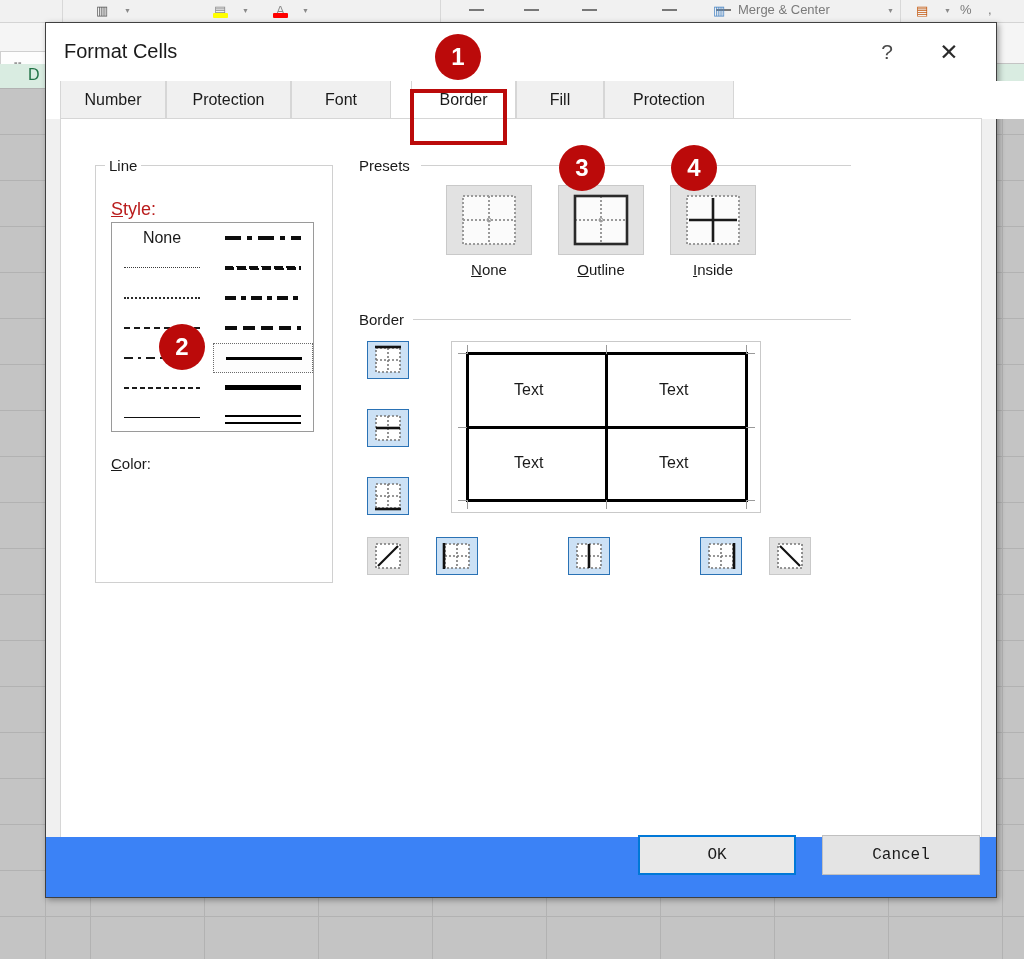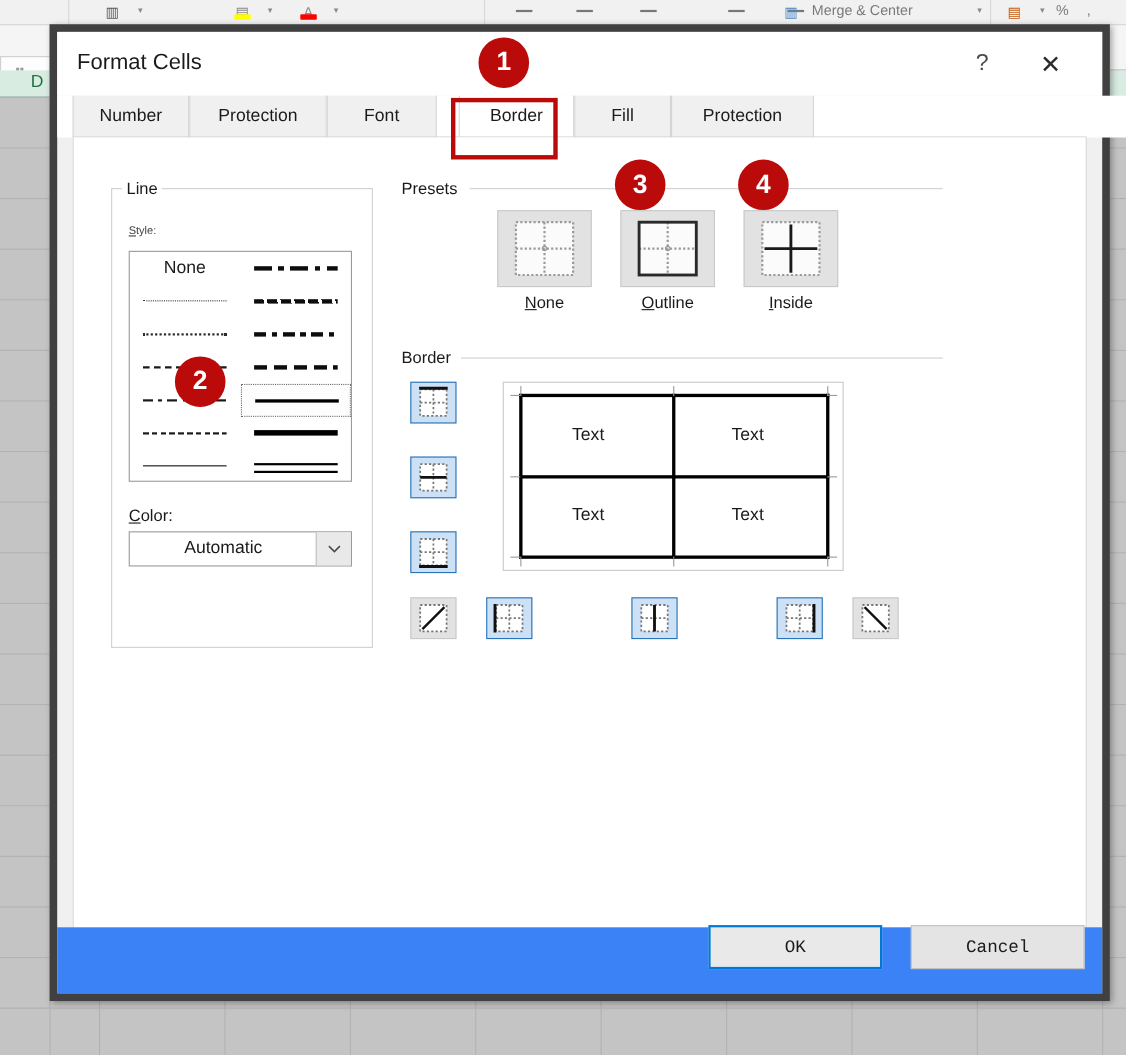--- a/index.html
+++ b/index.html
@@ -26,21 +26,21 @@
 
   #bg-colhdr{position:absolute;left:0;top:64px;width:1024px;height:24px;background:#d9ece1;border-bottom:2px solid #217346;}
   #bg-colhdr .col-letter{position:absolute;top:2px;color:#217346;font-size:16px;}
   #bg-grid{position:absolute;left:0;top:88px;width:1024px;height:871px;background:#c4c4c4;}
   .grid-h{position:absolute;left:0;width:1024px;height:1px;background:#b2b2b2;}
   .grid-v{position:absolute;top:0;height:871px;width:1px;background:#b2b2b2;}
 
   
   #dialog{
     position:absolute;left:45px;top:22px;width:950px;height:874px;
-    background:#f0f0f0;border:7px solid #404040;
+    background:#f0f0f0;border:1px solid #404040;
     box-shadow:2px 2px 6px rgba(0,0,0,.35);
   }
   #dlg-titlebar{position:relative;height:58px;background:#ffffff;}
   #dlg-title{position:absolute;left:18px;top:17px;font-size:20px;color:#1a1a1a;}
   #help-btn{position:absolute;right:92px;top:14px;width:34px;height:30px;display:flex;align-items:center;justify-content:center;font-size:21px;color:#4a4a4a;cursor:pointer;}
   #close-btn{position:absolute;right:30px;top:14px;width:34px;height:30px;display:flex;align-items:center;justify-content:center;font-size:23px;color:#2b2b2b;cursor:pointer;font-weight:300;}
 
   
   #tabstrip{position:absolute;left:0;top:58px;width:1024px;height:38px;background:#ffffff;}
   .tab{
@@ -55,21 +55,21 @@
   
   #tabbody{position:absolute;left:14px;top:96px;width:922px;height:730px;background:#ffffff;border:1px solid #d6d6d6;border-top:none;box-sizing:border-box;}
 
   
   .grp-label{position:absolute;font-size:15px;color:#1a1a1a;background:#ffffff;padding:0 4px;}
   .grp-line{position:absolute;height:1px;background:#d0d0d0;}
 
   
   #line-panel{position:absolute;left:34px;top:46px;width:238px;height:418px;border:1px solid #d0d0d0;box-sizing:border-box;}
   #line-label{left:44px;top:38px;}
-  #style-label{position:absolute;left:50px;top:80px;font-size:10px;color:#404040;text-align:center;}
+  #style-label{position:absolute;left:50px;top:80px;font-size:18px;color:#b91c1c;text-align:center;}
   #style-label u{text-decoration:underline;}
   #style-grid{position:absolute;left:50px;top:103px;width:203px;height:210px;background:#ffffff;border:1px solid #9a9a9a;box-sizing:border-box;}
   .sty-cell{position:absolute;width:100px;height:30px;box-sizing:border-box;cursor:pointer;}
   .sty-cell.col2{left:101px;}
   .sty-none{font-size:16px;color:#1a1a1a;text-align:center;line-height:30px;}
   .sty-sel{border:1px dotted #6b6b6b;background:#fdfdfd;}
   .ln{position:absolute;left:12px;width:76px;}
 
   #color-label{position:absolute;left:50px;top:336px;font-size:15px;color:#1a1a1a;}
   #color-combo{position:absolute;left:50px;top:358px;width:203px;height:32px;background:#ffffff;border:1px solid #9a9a9a;box-sizing:border-box;cursor:pointer;}
@@ -263,28 +263,20 @@
       </div>
       <div class="sty-cell col2" style="top:150px;">
         <div class="ln" style="top:12px;height:5px;background:#000;"></div>
       </div>
       <div class="sty-cell col2" style="top:180px;">
         <div class="ln" style="top:12px;height:5px;border-top:2px solid #000;border-bottom:2px solid #000;"></div>
       </div>
     </div>
 
     <div id="color-label"><u style="text-decoration:underline;">C</u><span>olor:</span></div>
-    <div id="color-combo">
-      <div id="color-value">Automatic</div>
-      <div id="color-arrow">
-        <svg width="12" height="8" viewBox="0 0 12 8">
-            <path d="M1 1.5 L6 6.5 L11 1.5" stroke="#4a4a4a" stroke-width="1.4" fill="none"></path>
-          </svg>
-      </div>
-    </div>
 
     <div class="grp-label" id="presets-label">Presets</div>
     <div class="grp-line" id="presets-line"></div>
 
     <div class="preset" style="left:385px;">
       <svg width="84" height="68" viewBox="0 0 84 68">
         <rect x="16" y="10" width="52" height="48" fill="#fbfbfb"></rect>
         <rect x="16" y="10" width="52" height="48" fill="none" stroke="#9a9a9a" stroke-width="2" stroke-dasharray="2 2"></rect>
         <line x1="42" y1="10" x2="42" y2="58" stroke="#9a9a9a" stroke-width="2" stroke-dasharray="2 2"></line>
         <line x1="16" y1="34" x2="68" y2="34" stroke="#9a9a9a" stroke-width="2" stroke-dasharray="2 2"></line>

